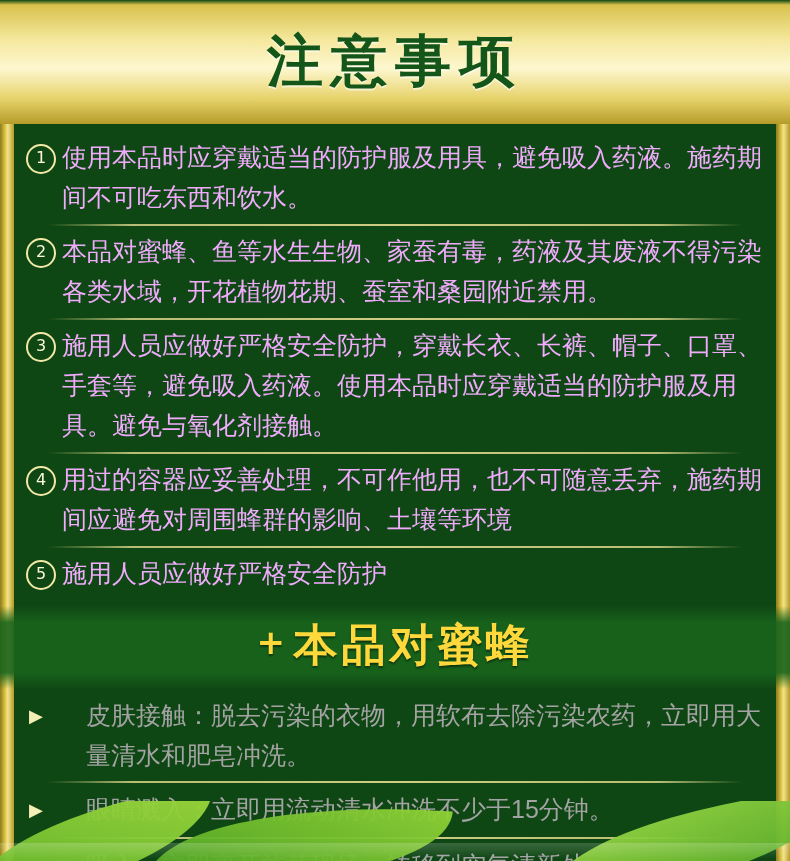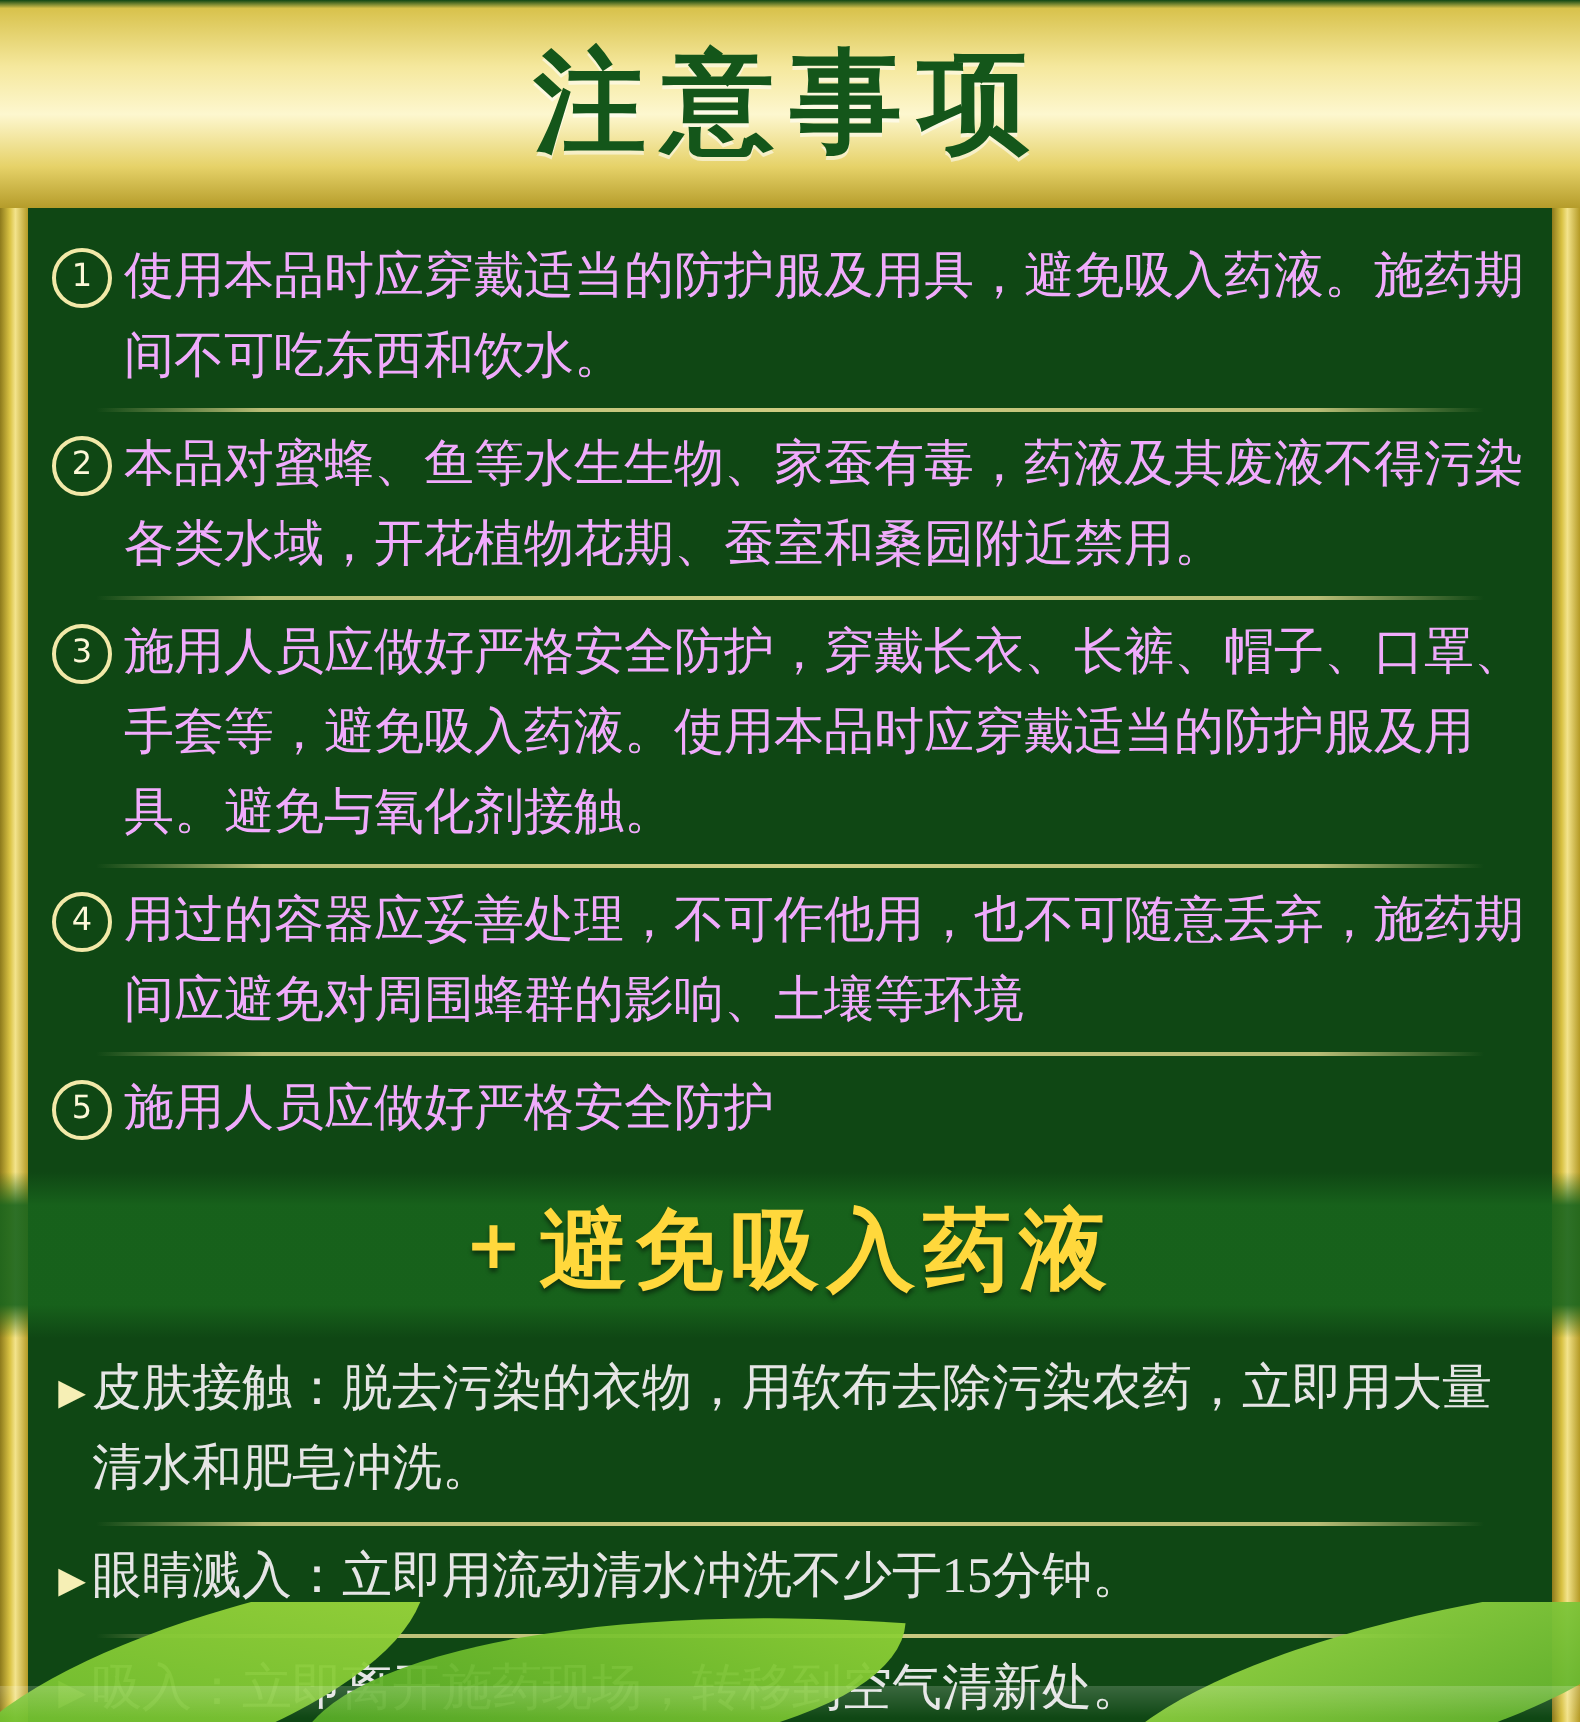--- a/index.html
+++ b/index.html
@@ -28,21 +28,21 @@
     top: 0;
     bottom: 0;
     width: 14px;
     background: linear-gradient(to right, #8d7a1c 0%, #d9c243 35%, #f3e38b 55%, #b49a25 100%);
   }
   .rail.left { left: 0; }
   .rail.right { right: 0; }
 
   .header {
     position: relative;
-    height: 104px;
+    height: 124px;
     background: linear-gradient(to bottom, #0f4614 0%, #d8c24c 4%, #f5e89d 32%, #fdf7cf 55%, #e6d269 80%, #b59c2a 100%);
     display: flex;
     align-items: center;
     justify-content: center;
   }
   .header-title {
     font-family: "DejaVu Serif", serif;
     font-weight: bold;
     font-size: 56px;
     letter-spacing: 8px;
@@ -126,24 +126,25 @@
   .bullet {
     flex: 0 0 auto;
     width: 20px;
     color: #f6efb5;
     font-size: 18px;
     line-height: 42px;
     text-align: center;
   }
   .aid-txt {
     flex: 1 1 auto;
-    color: #e5e5e5;
-    font-family: Liberation Serif, serif;
+    color: #a3a3a3;
+    font-family: Liberation Sans, sans-serif;
     font-size: 25px;
     line-height: 40px;
+    margin-left: 40px;
   }
 
   
   .leaf-strip {
     position: absolute;
     left: 0;
     right: 0;
     bottom: 0;
     height: 60px;
     overflow: hidden;
@@ -209,21 +210,21 @@
 
     <div class="item">
       <div class="num">5</div>
       <div class="txt">施用人员应做好严格安全防护</div>
     </div>
 
   </div>
 
   <div class="band">
     <span class="plus">+</span>
-    <span class="band-title">避免吸入药液</span>
+    <span class="band-title">本品对蜜蜂</span>
   </div>
 
   <div class="aid-body">
 
     <div class="aid-item">
       <div class="bullet">▶</div>
       <div class="aid-txt">皮肤接触：脱去污染的衣物，用软布去除污染农药，立即用大量清水和肥皂冲洗。</div>
     </div>
     <div class="divider"></div>
 

